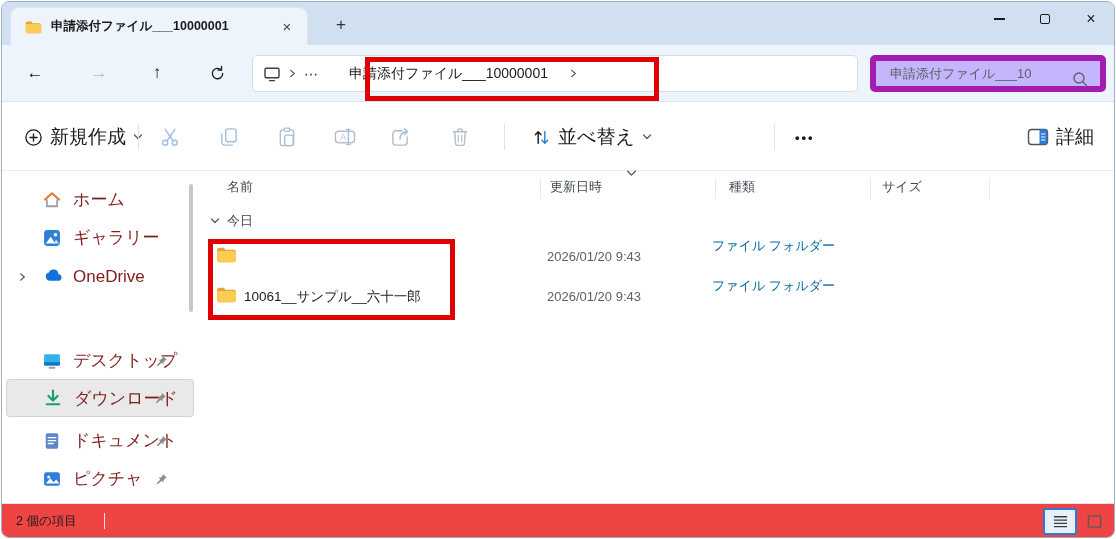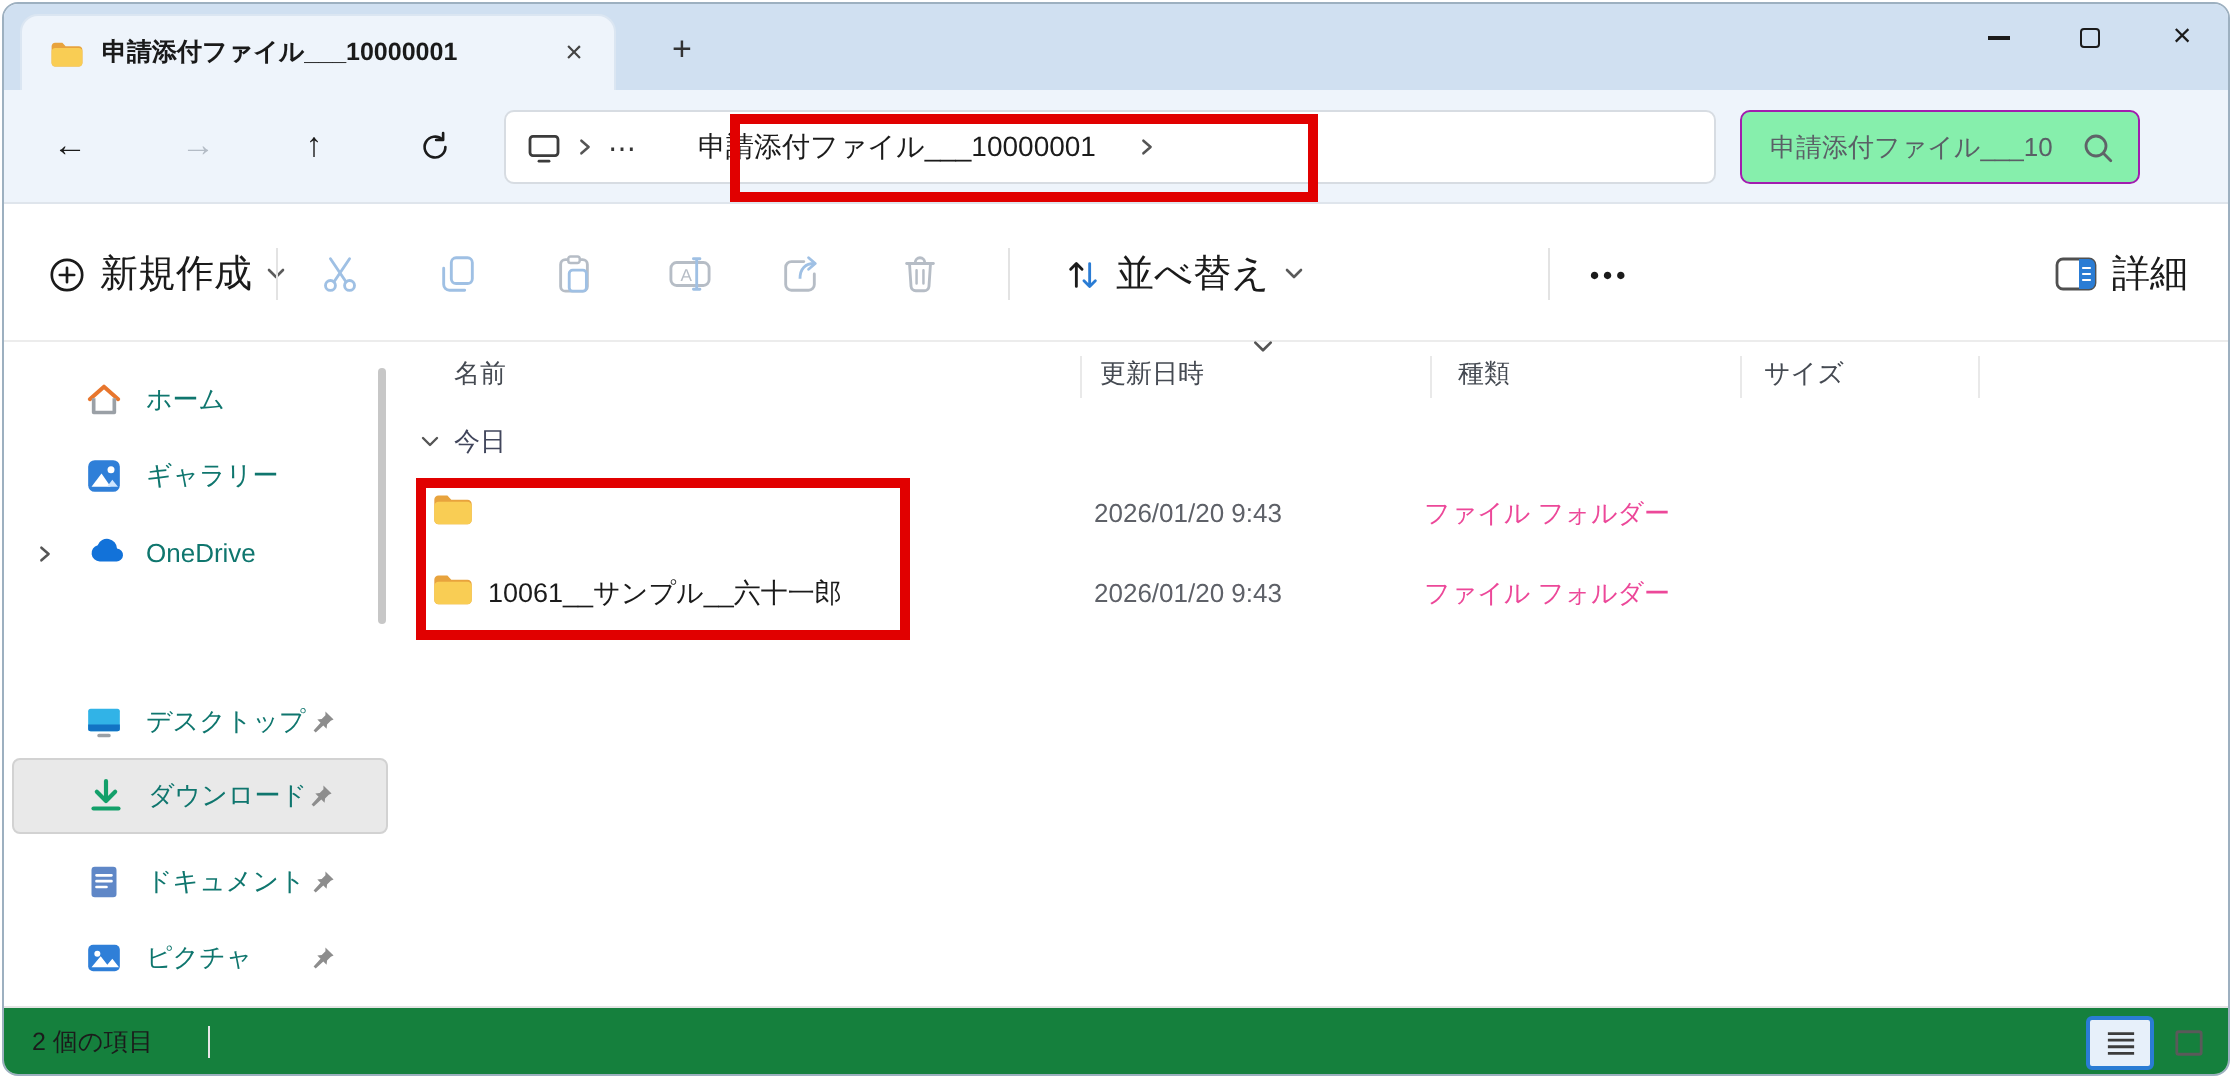--- a/index.html
+++ b/index.html
@@ -28,59 +28,59 @@
   
   .addressrow { position:absolute; top:43px; left:0; right:0; height:57px; background:#eef4fb; border-bottom:1px solid #dfe5ec; }
   .nav-btn { position:absolute; top:11px; width:36px; height:34px; display:flex; align-items:center;
     justify-content:center; font-size:17px; color:#1b1b1b; border-radius:5px; }
   .nav-btn.disabled { color:#b4bcc6; }
   .address-box { position:absolute; left:250px; top:10px; width:606px; height:37px; background:#fff;
     border:1px solid #d7dce2; border-radius:5px; display:flex; align-items:center; padding:0 10px; }
   .crumb-chev { color:#555; margin:0 7px; display:flex; }
   .crumb-dots { font-size:14px; color:#333; letter-spacing:1px; margin-right:20px; }
   .crumb-current { font-size:14px; color:#1b1b1b; margin-left:10px; margin-right:14px; white-space:nowrap; }
-  .search-box { position:absolute; left:868px; top:10px; width:200px; height:37px; background:#86efac;
-    border:1px solid #a21caf; border-radius:5px; display:flex; align-items:center; padding:0 36px 0 14px; }
+  .search-box { position:absolute; left:868px; top:10px; width:236px; height:37px; background:#c4b5fd;
+    border:6px solid #a21caf; border-radius:5px; display:flex; align-items:center; padding:0 36px 0 14px; }
   .search-text { font-size:13px; color:#5a5f66; white-space:nowrap; overflow:hidden; }
   .search-ico { position:absolute; right:11px; top:9px; }
   
   .toolbar { position:absolute; top:101px; left:0; right:0; height:68px; background:#fff; border-bottom:1px solid #ececec; }
   .tb-group { position:absolute; top:0; height:68px; display:flex; align-items:center; gap:7px;
     font-size:19px; color:#1b1b1b; padding:0 6px; border-radius:5px; }
   .tb-sep { position:absolute; top:21px; width:1px; height:26px; background:#e3e3e3; }
   .tb-ico { position:absolute; top:50%; transform:translate(-50%,-50%); display:flex; }
   .tb-more { position:absolute; top:0; height:68px; display:flex; align-items:center;
     font-size:13px; font-weight:bold; letter-spacing:2px; color:#1b1b1b; }
   .chev { display:flex; color:#5a5a5a; }
   
   .sidebar { position:absolute; top:170px; bottom:34px; left:0; width:200px; background:#fff; }
   .sb-item { position:absolute; left:4px; right:8px; height:33px; display:flex; align-items:center;
     padding-left:36px; border-radius:4px; }
   .sb-item.selected { background:#e9e9e9; border:1px solid #d2d2d2; height:38px; }
   .sb-ico { width:20px; height:20px; margin-right:11px; display:flex; flex:none; }
-  .sb-label { font-size:13px; color:#0f766e; white-space:nowrap; }
+  .sb-label { font-size:17px; color:#7f1d1d; white-space:nowrap; }
   .sb-pin { position:absolute; right:26px; top:50%; transform:translateY(-50%); display:flex; }
   .sb-expand { position:absolute; left:12px; top:50%; transform:translateY(-50%); display:flex; color:#555; }
   .sb-scroll { position:absolute; right:9px; top:12px; width:4px; height:128px; background:#c7c7c7; border-radius:2px; }
   
   .main { position:absolute; left:200px; top:170px; right:0; bottom:34px; background:#fff;text-decoration:underline; }
   .col-h { position:absolute; top:6px; font-size:13px; color:#454a52; white-space:nowrap; }
   .col-sep { position:absolute; top:6px; width:1px; height:21px; background:#e9e9e9; }
   .sort-dir { position:absolute; left:424px; top:-2px; display:flex; color:#555; }
   .group-row { position:absolute; left:8px; top:40px; display:flex; align-items:center; gap:7px;
     font-size:13px; color:#41465c; }
   .file-row { position:absolute; left:0; right:14px; height:40px; }
   .row1 { top:64px; } .row2 { top:104px; }
   .row-folder { position:absolute; left:14px; top:10px; }
   .row-name { position:absolute; left:42px; top:12px; font-size:13.5px; color:#1b1b1b; white-space:nowrap; }
   .row-date { position:absolute; left:345px; top:13px; font-size:13px; color:#5e6168; white-space:nowrap; }
-  .row-type { position:absolute; left:510px; top:12px; font-size:13px; color:#ec4899; white-space:nowrap; }
+  .row-type { position:absolute; left:510px; top:1px; font-size:13px; color:#0369a1; white-space:nowrap; }
   .row-size { position:absolute; left:680px; top:13px; font-size:13px; color:#5e6168; }
   
-  .statusbar { position:absolute; bottom:0; left:0; right:0; height:34px; background:#15803d; border-top:1px solid #e4e4e4; }
+  .statusbar { position:absolute; bottom:0; left:0; right:0; height:34px; background:#ef4444; border-top:1px solid #e4e4e4; }
   .status-count { position:absolute; left:14px; top:9px; font-size:12.5px; color:#1b1b1b; }
   .status-sep { position:absolute; left:102px; top:9px; width:1px; height:16px; background:#e6e6e6; }
   .view-toggle { position:absolute; top:4px; height:27px; display:flex; align-items:center; justify-content:center; border-radius:3px; }
   .vt-details { right:37px; width:34px; background:#e7f0fa; border:2px solid #2a7cd4; }
   .vt-icons { right:5px; width:30px; }
   
   .anno { position:absolute; border:5px solid #e10000; z-index:60; pointer-events:none; }
   .anno-address { left:363px; top:55px; width:294px; height:44px; }
   .anno-files { left:206px; top:237px; width:247px; height:81px; }
 </style>

